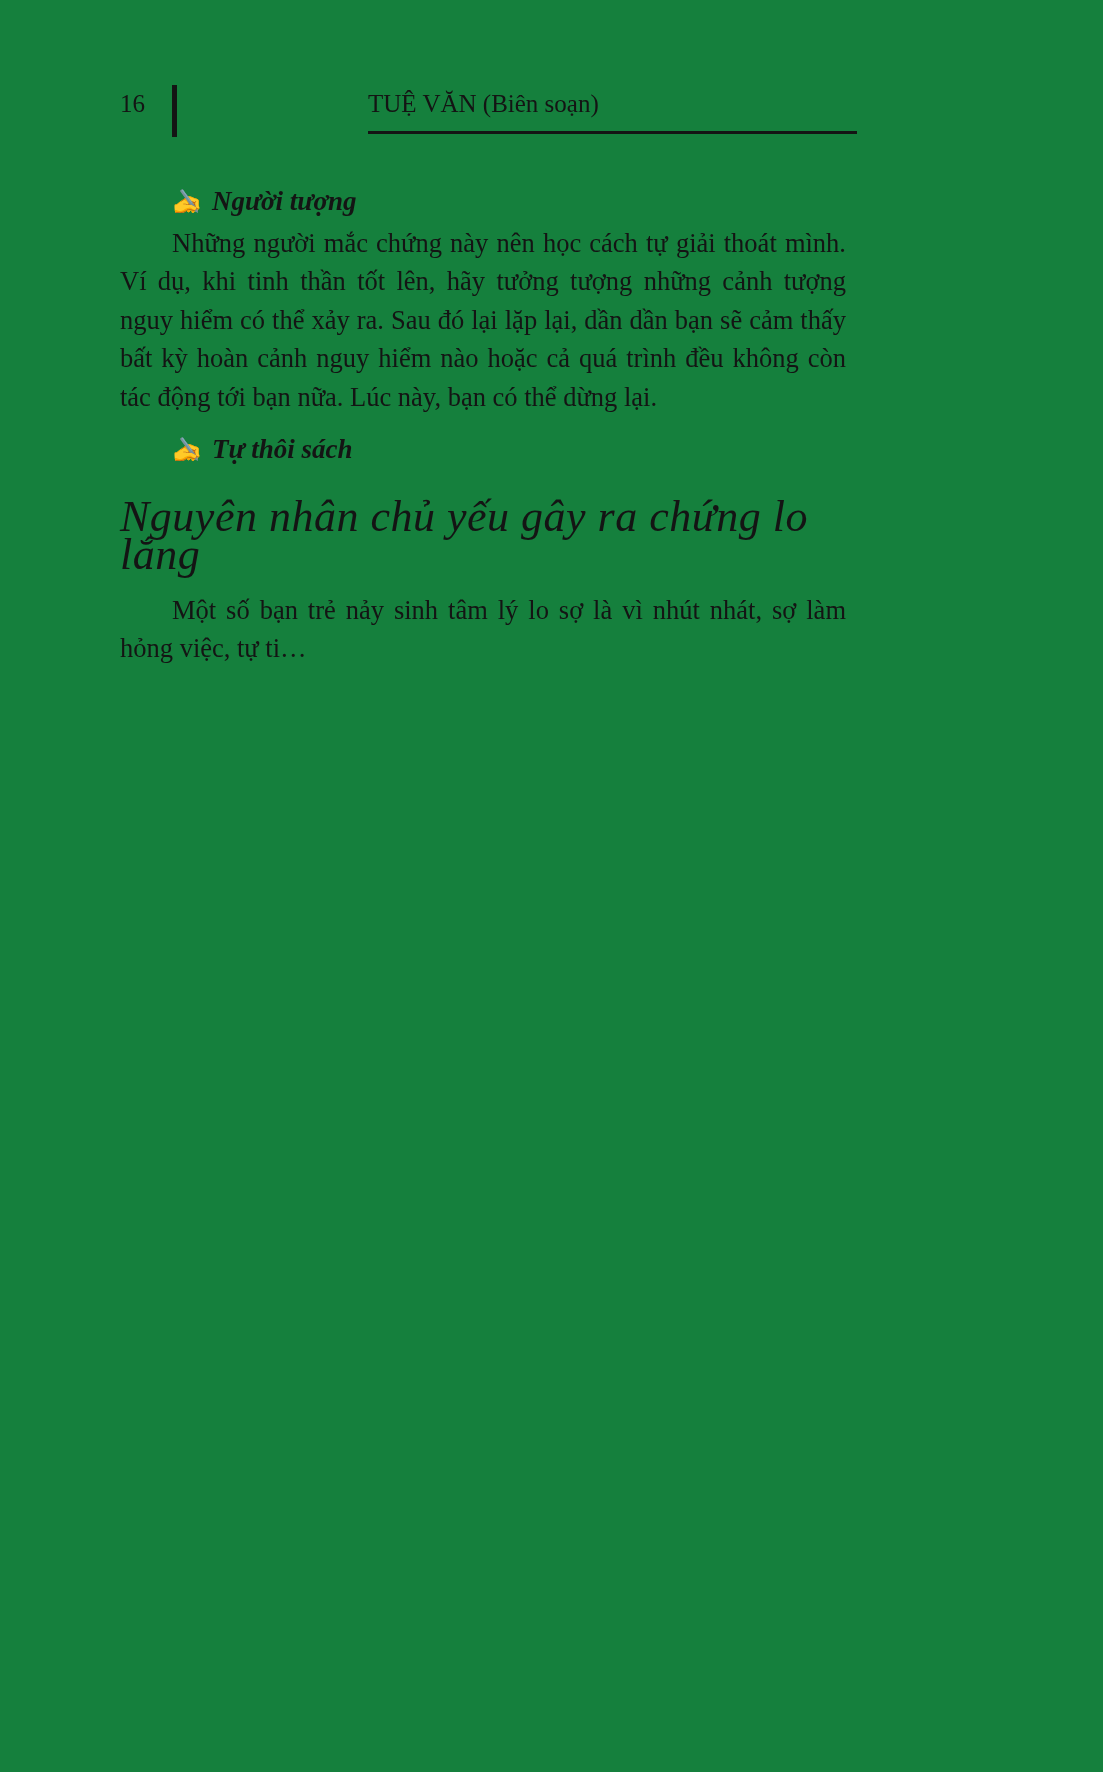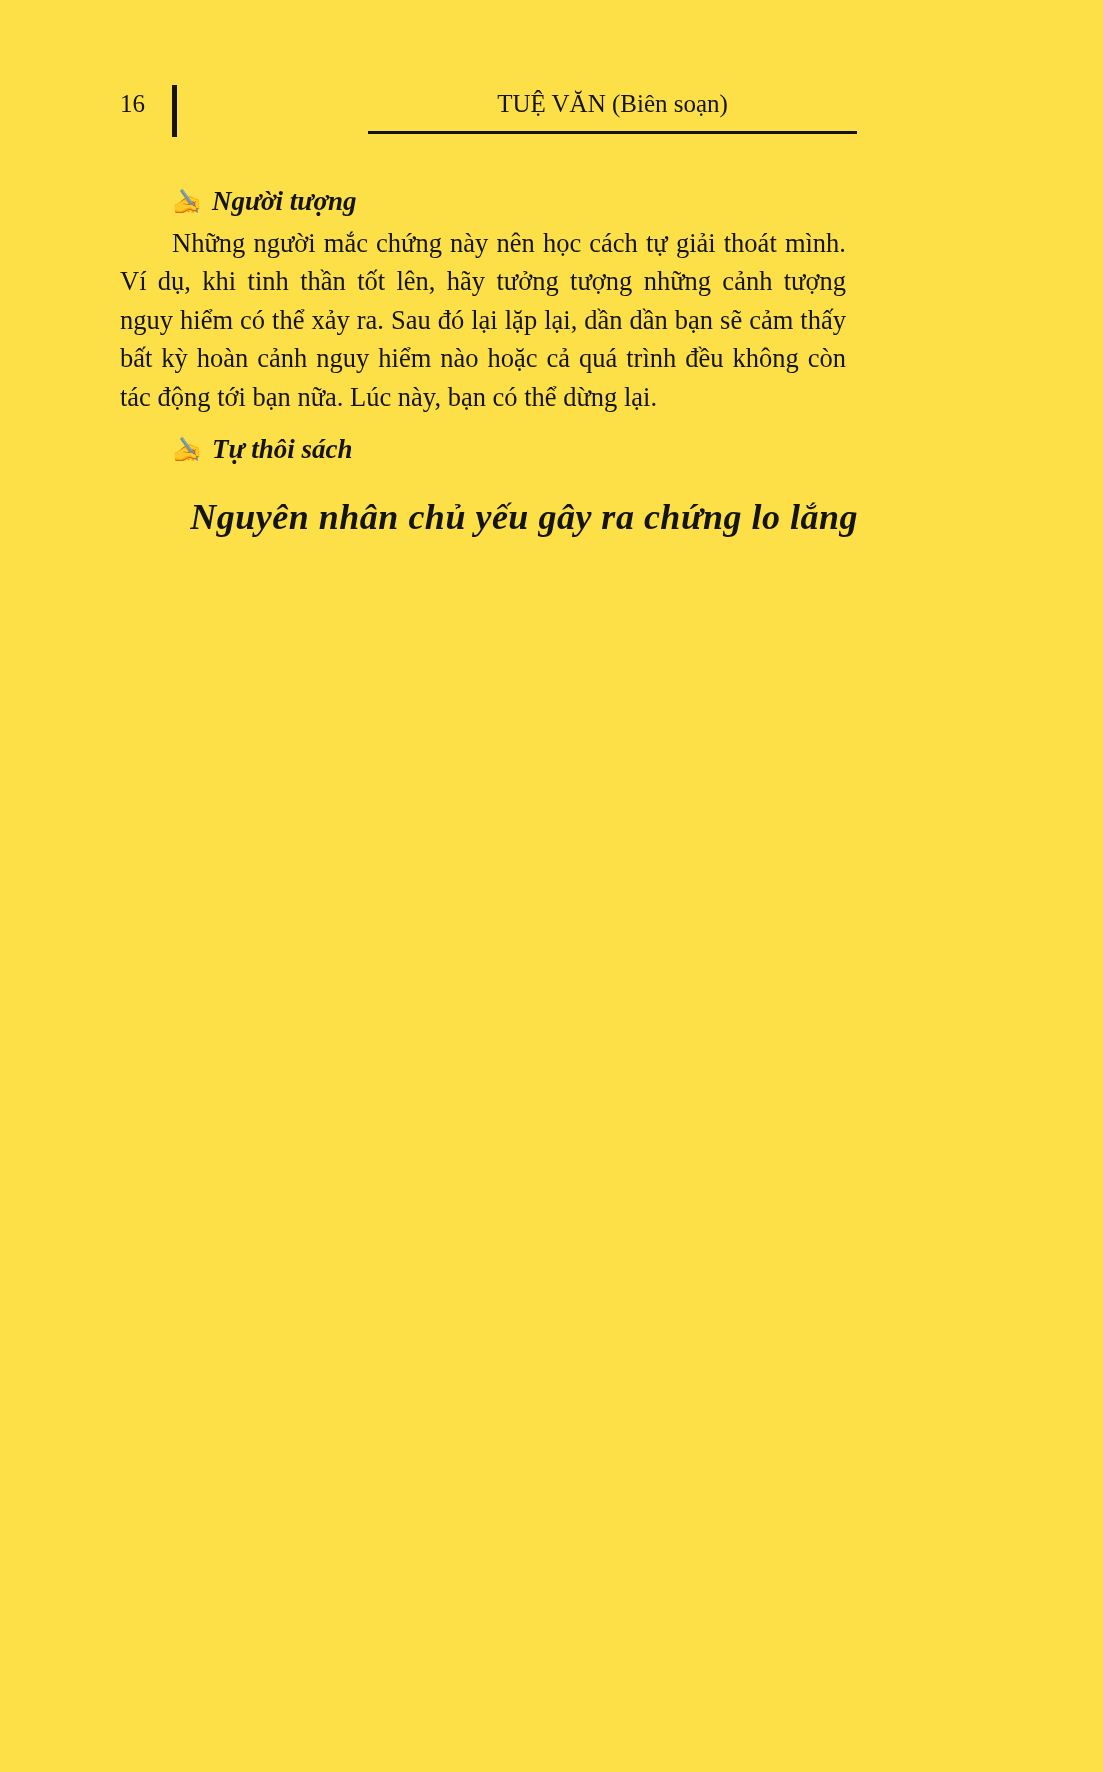--- a/index.html
+++ b/index.html
@@ -4,21 +4,21 @@
 <style>
   html, body {
     margin: 0;
     padding: 0;
     background: #ffffff;
   }
   .page {
     position: relative;
     width: 1103px;
     height: 1772px;
-    background: #fde047;
+    background: #15803d;
     color: #141414;
     font-family: "Liberation Serif", "DejaVu Serif", serif;
     overflow: hidden;
   }
   
   .page-number {
     position: absolute;
     left: 120px;
     top: 90px;
     font-size: 25px;
@@ -29,21 +29,21 @@
     top: 85px;
     width: 5px;
     height: 52px;
     background: #141414;
   }
   .header-right {
     position: absolute;
     left: 368px;
     top: 90px;
     width: 489px;
-    text-align: center;
+    text-align: left;
     font-size: 25px;
   }
   .header-rule {
     position: absolute;
     left: 368px;
     top: 131px;
     width: 489px;
     height: 3px;
     background: #141414;
   }
@@ -71,23 +71,23 @@
     font-size: 24px;
     margin-right: 10px;
   }
   p.body-par {
     margin: 0 12px 6px 0;
     text-indent: 52px;
     text-align: justify;
   }
   .section-title {
     margin: 28px 0 16px 0;
-    text-align: right;
-    font-size: 36px;
-    font-weight: bold;
+    text-align: left;
+    font-size: 44px;
+    font-weight: normal;
     font-style: italic;
     letter-spacing: 0.5px;
   }
 </style>
 </head>
 <body>
 
 <div class="page">
 
   <span class="page-number">16</span>
@@ -104,16 +104,17 @@
     <p class="body-par">Những người mắc chứng này nên học cách tự giải thoát mình. Ví dụ, khi tinh thần tốt lên, hãy tưởng tượng những cảnh tượng nguy hiểm có thể xảy ra. Sau đó lại lặp lại, dần dần bạn sẽ cảm thấy bất kỳ hoàn cảnh nguy hiểm nào hoặc cả quá trình đều không còn tác động tới bạn nữa. Lúc này, bạn có thể dừng lại.</p>
 
     <h3 class="subheading">
       <span class="pen-icon">✍</span><span>Tự thôi sách</span>
     </h3>
 
 
     <h2 class="section-title">Nguyên nhân chủ yếu gây ra chứng lo lắng</h2>
 
 
+    <p class="body-par">Một số bạn trẻ nảy sinh tâm lý lo sợ là vì nhút nhát, sợ làm hỏng việc, tự ti…</p>
 
 
   </div>
 </div>
 
 </body></html>

